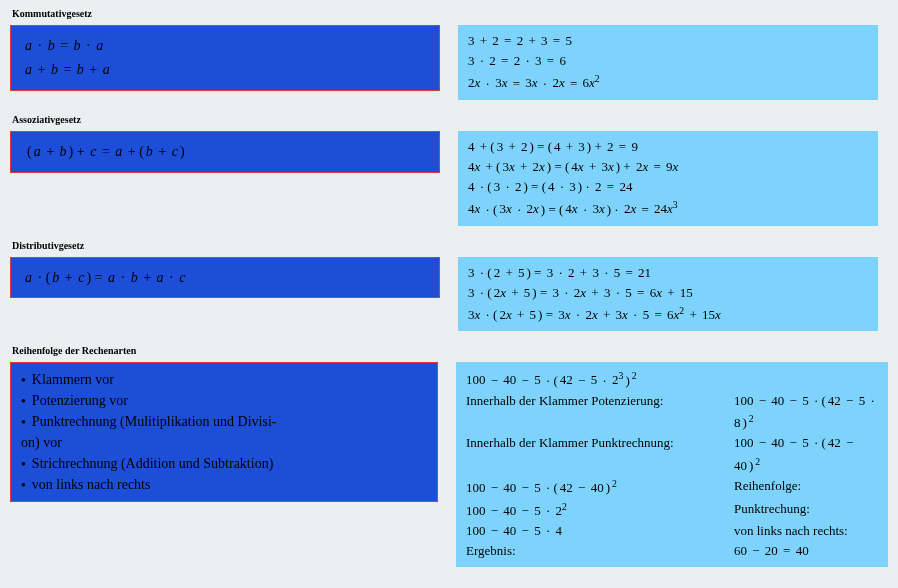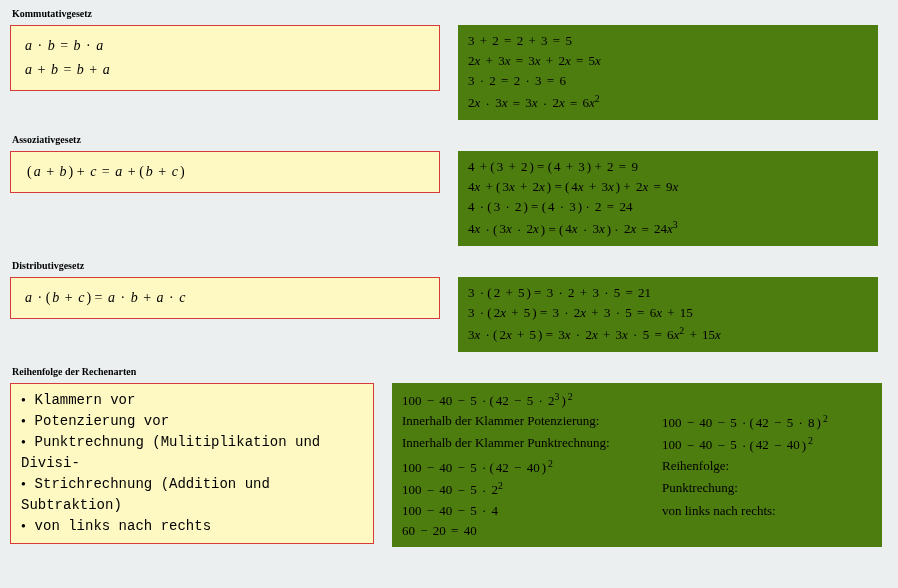--- a/index.html
+++ b/index.html
@@ -15,60 +15,59 @@
   .section { margin-bottom: 14px; }
   .section-title {
     font-weight: bold;
     font-size: 10px;
     margin-bottom: 6px;
     padding-left: 2px;
   }
   .row { display: flex; gap: 18px; align-items: flex-start; }
   .law-box {
     border: 1px solid #d83a3a;
-    background: #fef9c3;
+    background: #1d4ed8;
     padding: 8px 14px;
     width: 430px;
     line-height: 1.7;
   }
-  .law-box.narrow { width: 364px; font-family: Liberation Mono, monospace; }
+  .law-box.narrow { width: 428px; }
   .ex-box {
-    background: #4d7c0f;
+    background: #7dd3fc;
     padding: 6px 10px;
     font-size: 13px;
     line-height: 1.55;
     flex: 1;
     max-width: 420px;
   }
   .ex-box.wide { max-width: 490px; }
   .math { font-style: italic; font-family: Georgia, serif; }
   .op { font-style: normal; padding: 0 2px; }
   .num { font-style: normal; }
   sup { font-size: 0.75em; font-style: normal; }
   .bullet-list { list-style: none; padding: 0; }
   .bullet-list li { padding-left: 0; }
   .bullet-list li::before { content: "● "; font-size: 8px; vertical-align: 2px; padding-right:4px;}
-  .step-table { display: grid; grid-template-columns: 250px 1fr; column-gap: 10px; font-size: 13px; line-height:1.55;}
+  .step-table { display: grid; grid-template-columns: 250px 1fr; column-gap: 18px; font-size: 13px; line-height:1.55;}
   .step-label { }
   .step-expr { }
   .first-expr { grid-column: 1 / span 2; }
 </style>
 </head>
 <body>
 
 <div class="section">
   <div class="section-title">Kommutativgesetz</div>
   <div class="row">
     <div class="law-box">
       <div class="math"><span class="math">a</span><span class="op"> · </span><span class="math">b</span><span class="op"> = </span><span class="math">b</span><span class="op"> · </span><span class="math">a</span></div>
       <div class="math"><span class="math">a</span><span class="op"> + </span><span class="math">b</span><span class="op"> = </span><span class="math">b</span><span class="op"> + </span><span class="math">a</span></div>
     </div>
     <div class="ex-box">
       <div><span class="num">3</span><span class="op"> + </span><span class="num">2</span><span class="op"> = </span><span class="num">2</span><span class="op"> + </span><span class="num">3</span><span class="op"> = </span><span class="num">5</span></div>
-      <div><span class="num">2</span><span class="math">x</span><span class="op"> + </span><span class="num">3</span><span class="math">x</span><span class="op"> = </span><span class="num">3</span><span class="math">x</span><span class="op"> + </span><span class="num">2</span><span class="math">x</span><span class="op"> = </span><span class="num">5</span><span class="math">x</span></div>
       <div><span class="num">3</span><span class="op"> · </span><span class="num">2</span><span class="op"> = </span><span class="num">2</span><span class="op"> · </span><span class="num">3</span><span class="op"> = </span><span class="num">6</span></div>
       <div><span class="num">2</span><span class="math">x</span><span class="op"> · </span><span class="num">3</span><span class="math">x</span><span class="op"> = </span><span class="num">3</span><span class="math">x</span><span class="op"> · </span><span class="num">2</span><span class="math">x</span><span class="op"> = </span><span class="num">6</span><span class="math">x</span><sup>2</sup></div>
     </div>
   </div>
 </div>
 
 <div class="section">
   <div class="section-title">Assoziativgesetz</div>
   <div class="row">
     <div class="law-box">
@@ -99,35 +98,37 @@
 
 <div class="section" style="margin-bottom:0;">
   <div class="section-title">Reihenfolge der Rechenarten</div>
   <div class="row">
     <div class="law-box narrow" style="line-height:1.5; padding:6px 10px;">
       <ul class="bullet-list">
         <li><span>Klammern vor</span></li>
         <li><span>Potenzierung vor</span></li>
         <li><span>Punktrechnung (Mulitiplikation und Divisi-</span></li>
       </ul>
+      <div style="padding-left:0;">on) vor</div>
       <ul class="bullet-list">
         <li><span>Strichrechnung (Addition und Subtraktion)</span></li>
         <li><span>von links nach rechts</span></li>
       </ul>
     </div>
     <div class="ex-box wide">
       <div class="step-table">
         <div class="first-expr"><span class="num">100</span><span class="op"> − </span><span class="num">40</span><span class="op"> − </span><span class="num">5</span><span class="op"> · (</span><span class="num">42</span><span class="op"> − </span><span class="num">5</span><span class="op"> · </span><span class="num">2</span><sup>3</sup><span class="op">)</span><sup>2</sup></div>
         <div class="step-label">Innerhalb der Klammer Potenzierung:</div>
         <div class="step-expr"><span class="num">100</span><span class="op"> − </span><span class="num">40</span><span class="op"> − </span><span class="num">5</span><span class="op"> · (</span><span class="num">42</span><span class="op"> − </span><span class="num">5</span><span class="op"> · </span><span class="num">8</span><span class="op">)</span><sup>2</sup></div>
         <div class="step-label">Innerhalb der Klammer Punktrechnung:</div>
         <div class="step-expr"><span class="num">100</span><span class="op"> − </span><span class="num">40</span><span class="op"> − </span><span class="num">5</span><span class="op"> · (</span><span class="num">42</span><span class="op"> − </span><span class="num">40</span><span class="op">)</span><sup>2</sup></div>
         <div class="step-expr"><span class="num">100</span><span class="op"> − </span><span class="num">40</span><span class="op"> − </span><span class="num">5</span><span class="op"> · (</span><span class="num">42</span><span class="op"> − </span><span class="num">40</span><span class="op">)</span><sup>2</sup></div>
         <div class="step-label">Reihenfolge:</div>
         <div class="step-expr"><span class="num">100</span><span class="op"> − </span><span class="num">40</span><span class="op"> − </span><span class="num">5</span><span class="op"> · </span><span class="num">2</span><sup>2</sup></div>
         <div class="step-label">Punktrechung:</div>
         <div class="step-expr"><span class="num">100</span><span class="op"> − </span><span class="num">40</span><span class="op"> − </span><span class="num">5</span><span class="op"> · </span><span class="num">4</span></div>
         <div class="step-label">von links nach rechts:</div>
+        <div class="step-label">Ergebnis:</div>
         <div class="step-expr"><span class="num">60</span><span class="op"> − </span><span class="num">20</span><span class="op"> = </span><span class="num">40</span></div>
       </div>
     </div>
   </div>
 </div>
 
 </body></html>

